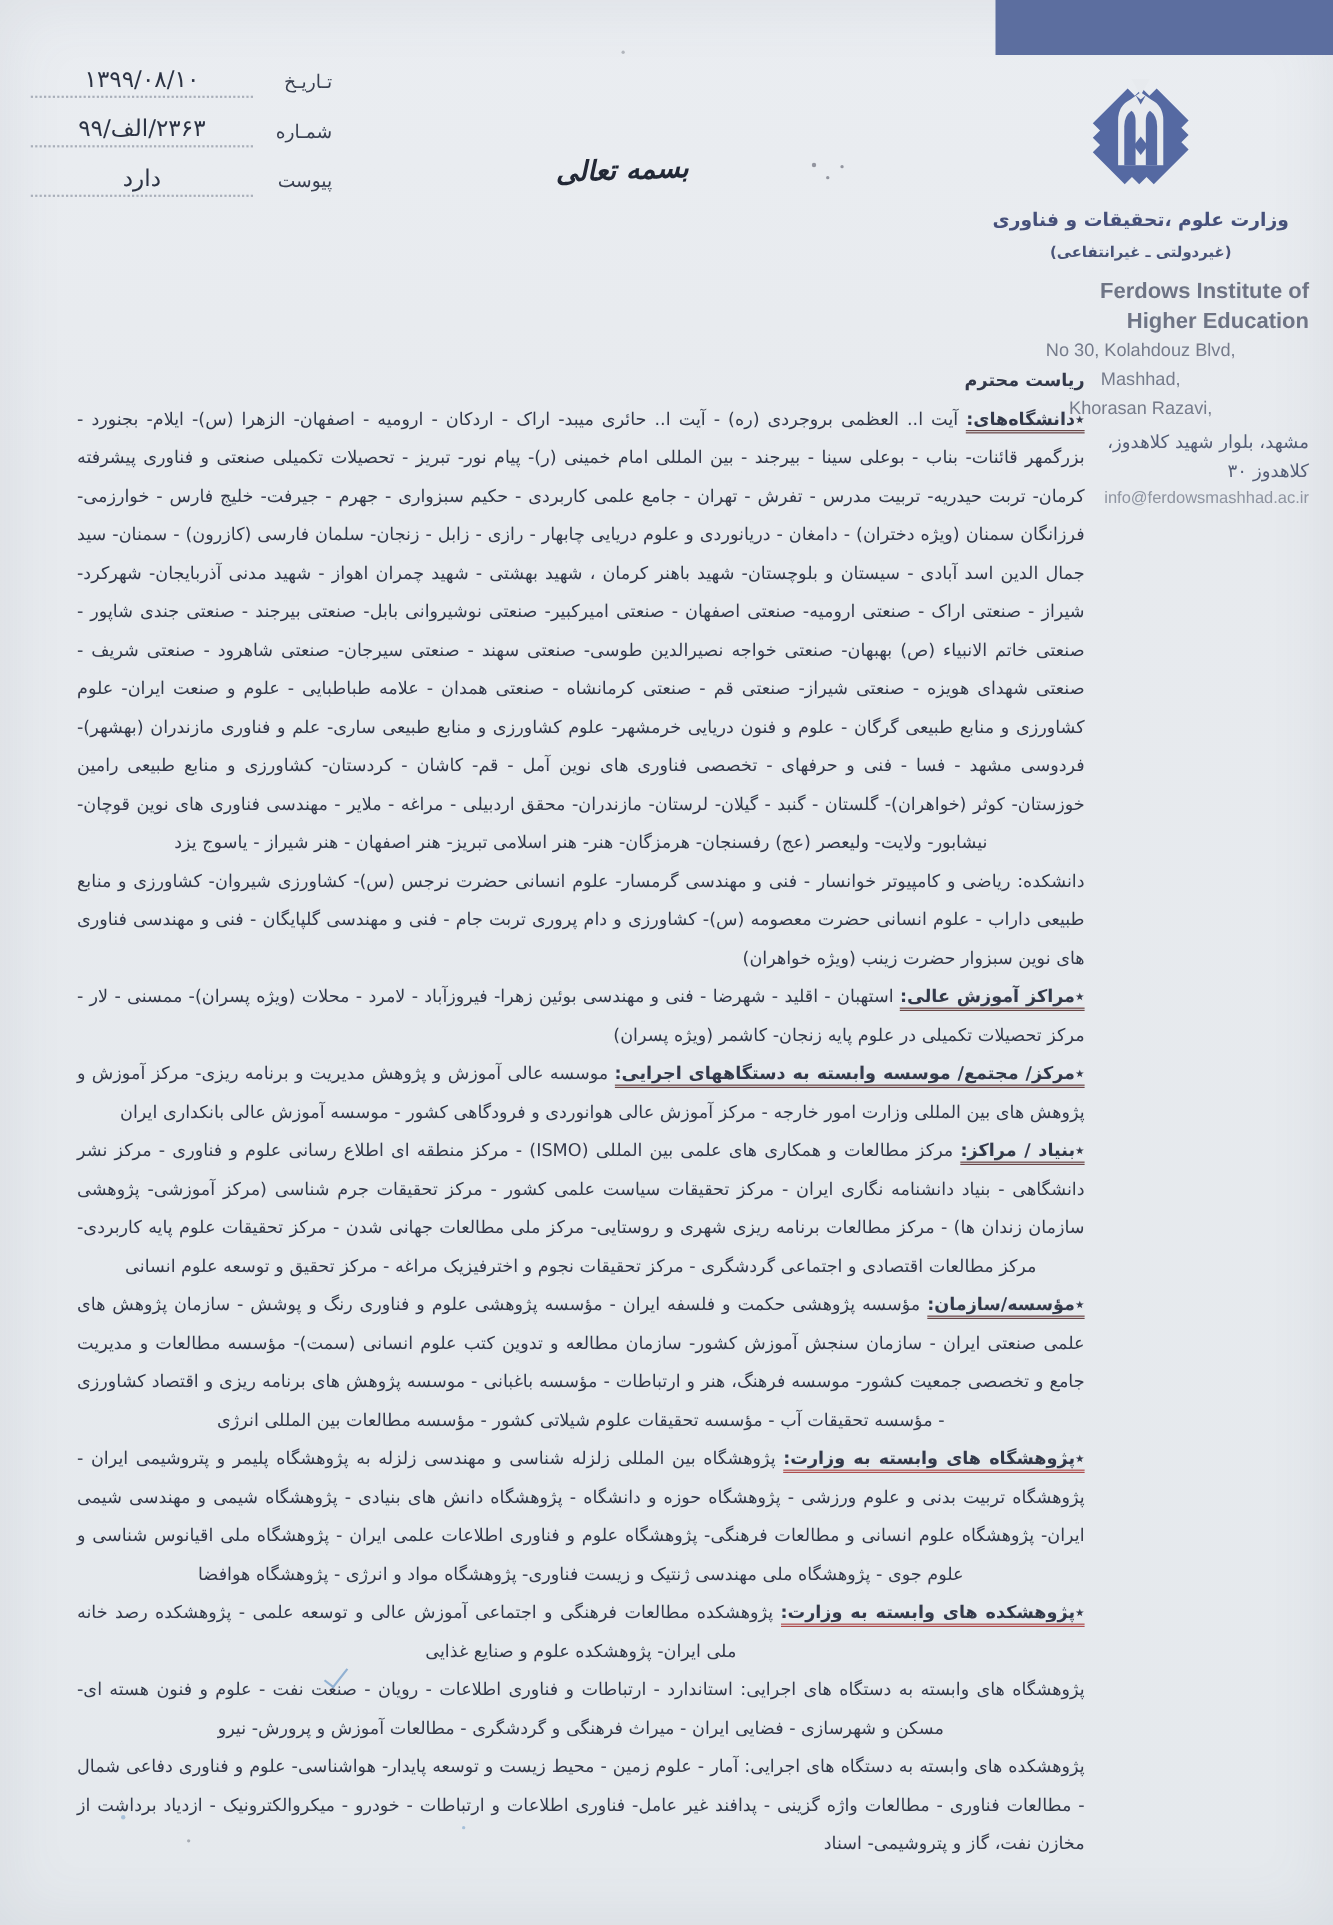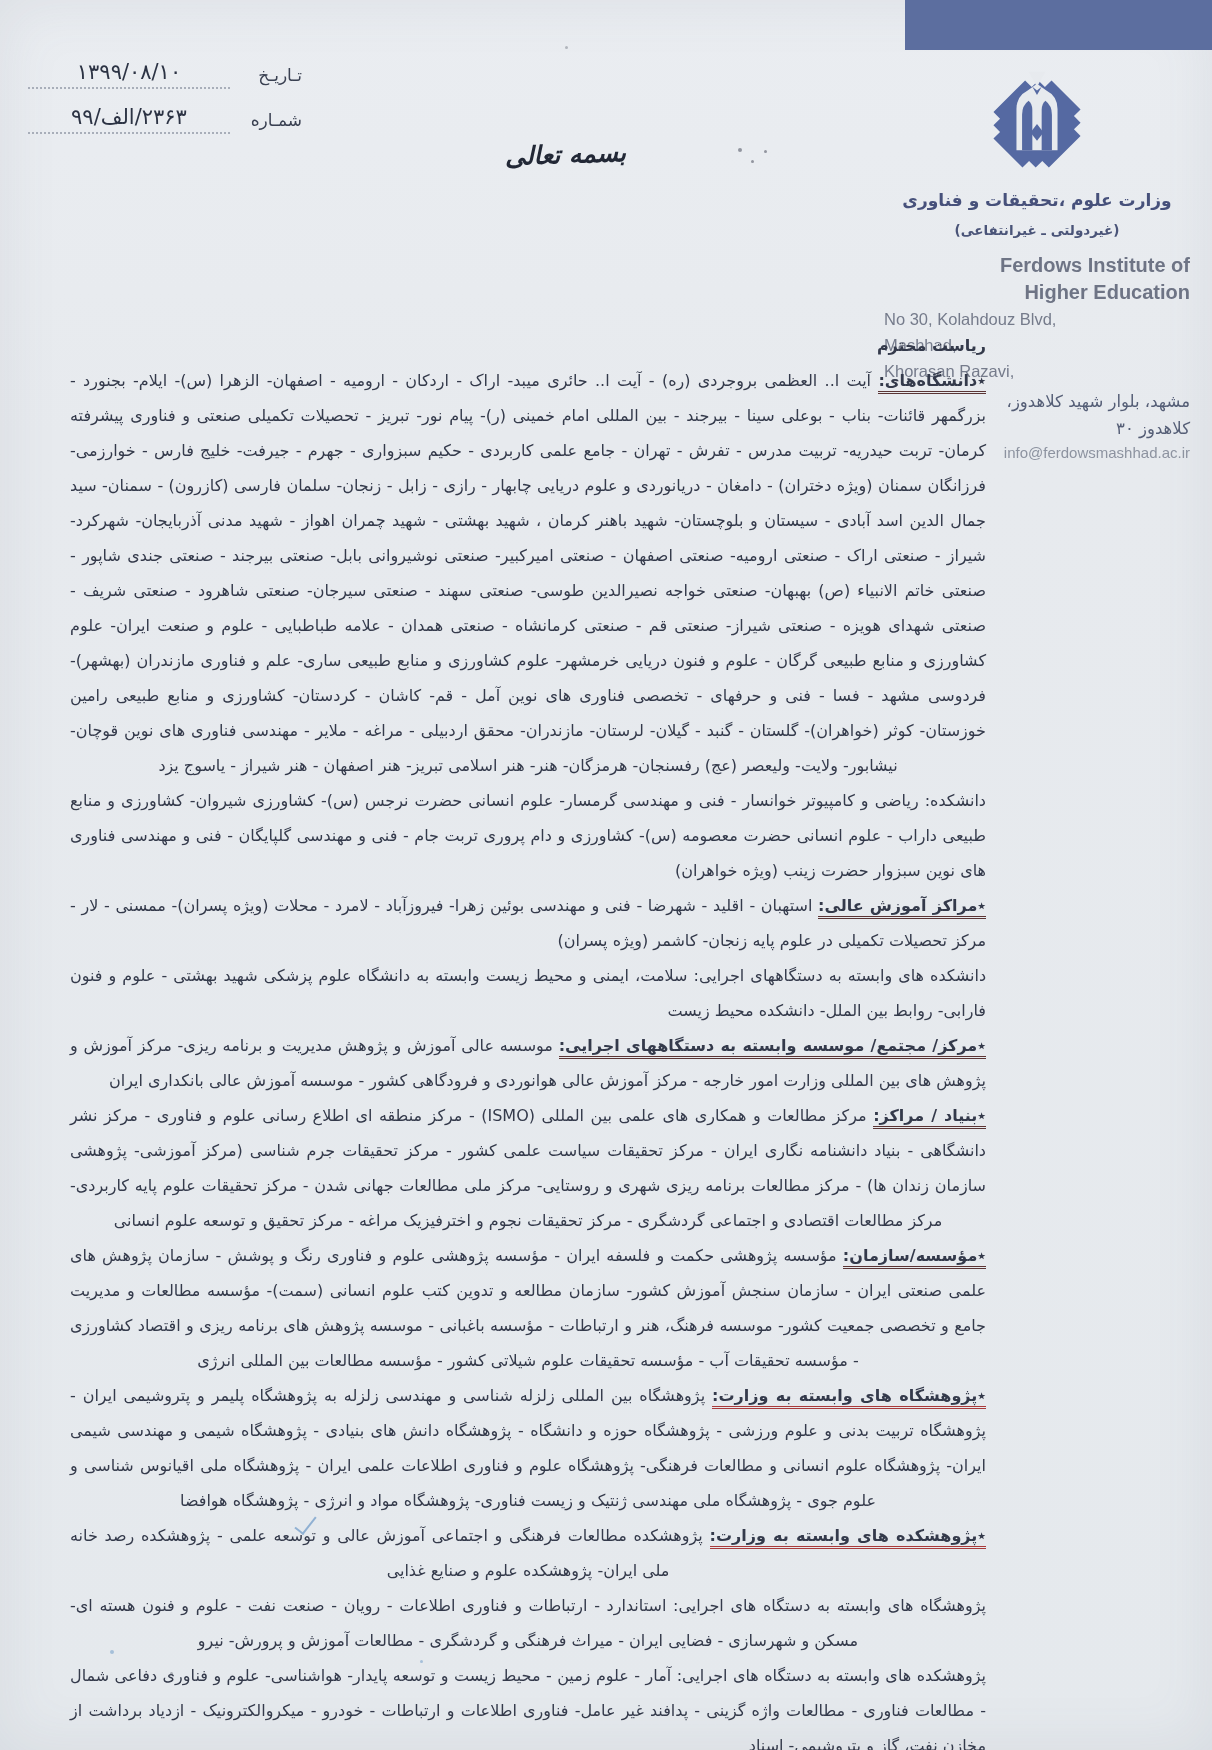--- a/index.html
+++ b/index.html
@@ -12,21 +12,21 @@
   
   .banner{position:absolute;top:0;left:905px;width:307px;height:50px;background:#5c6e9f;}
   
   .letterhead{position:absolute;top:66px;right:22px;width:306px;}
   .logo-wrap{text-align:center;margin-bottom:4px;}
   .lh-ministry{text-align:center;font-size:17px;font-weight:bold;color:#47517b;margin-top:4px;}
   .lh-institute{text-align:center;font-size:25px;font-weight:bold;color:#3f4a74;margin-top:8px;}
   .lh-note{text-align:center;font-size:13.5px;font-weight:bold;color:#4a5478;margin-top:12px;}
   .lh-en-name{font-family:"Liberation Sans",sans-serif;direction:ltr;text-align:right;
     font-size:20px;font-weight:bold;color:#6e7485;line-height:27px;margin-top:14px;}
-  .lh-en-addr{font-family:"Liberation Sans",sans-serif;direction:ltr;text-align:left;
+  .lh-en-addr{font-family:"Liberation Sans",sans-serif;direction:ltr;text-align:center;
     font-size:16.5px;color:#757b8b;line-height:26px;}
   .lh-fa-addr{text-align:right;font-size:16.5px;color:#555e76;line-height:27px;margin-top:4px;}
   .lh-tel{text-align:right;font-size:15.5px;color:#4f5874;line-height:28px;}
   .lh-email{font-family:"Liberation Sans",sans-serif;direction:ltr;text-align:right;
     font-size:15px;color:#8d93a0;margin-top:2px;}
   
   .meta{position:absolute;top:48px;left:28px;width:274px;}
   .meta-row{position:relative;height:45px;}
   .meta-line{position:absolute;left:0;bottom:4px;width:202px;border-bottom:2px dotted #a8aeb9;}
   .meta-label{position:absolute;right:0;bottom:8px;font-size:17px;color:#3a4152;}
@@ -61,20 +61,25 @@
     <div class="meta-row">
       <span class="meta-value">۱۳۹۹/۰۸/۱۰</span>
       <span class="meta-line"></span>
       <span class="meta-label">تـاریـخ</span>
     </div>
     <div class="meta-row">
       <span class="meta-value">۲۳۶۳/الف/۹۹</span>
       <span class="meta-line"></span>
       <span class="meta-label">شمـاره</span>
     </div>
+    <div class="meta-row">
+      <span class="meta-value">دارد</span>
+      <span class="meta-line"></span>
+      <span class="meta-label">پیوست</span>
+    </div>
   </div>
 
   <div class="besmele">بسمه تعالی</div>
 
   <div class="letterhead">
     <div class="logo-wrap">
       <svg width="112" height="116" viewBox="0 0 120 120" xmlns="http://www.w3.org/2000/svg">
         <g fill="#5569a2">
           <g transform="rotate(45 60 60)">
             <path d="M38 16 H82 V26 H92 V36 H102 V84 H92 V94 H82 V104 H38 V94 H28 V84 H18 V36 H28 V26 H38 Z"></path>
@@ -101,21 +106,20 @@
     <div class="lh-fa-addr" style="margin-top:0;">کلاهدوز ۳۰</div>
     <div class="lh-email">info@ferdowsmashhad.ac.ir</div>
   </div>
 
   <div class="body-text">
     <div class="salutation">ریاست محترم</div>
     <div id="paragraphs">
         <div class="para last-center"><span class="phead">٭دانشگاه‌های:</span> <span>آیت ا.. العظمی بروجردی (ره) - آیت ا.. حائری میبد- اراک - اردکان - ارومیه - اصفهان- الزهرا (س)- ایلام- بجنورد - بزرگمهر قائنات- بناب - بوعلی سینا - بیرجند - بین المللی امام خمینی (ر)- پیام نور- تبریز - تحصیلات تکمیلی صنعتی و فناوری پیشرفته کرمان- تربت حیدریه- تربیت مدرس - تفرش - تهران - جامع علمی کاربردی - حکیم سبزواری - جهرم - جیرفت- خلیج فارس - خوارزمی- فرزانگان سمنان (ویژه دختران) - دامغان - دریانوردی و علوم دریایی چابهار - رازی - زابل - زنجان- سلمان فارسی (کازرون) - سمنان- سید جمال الدین اسد آبادی - سیستان و بلوچستان- شهید باهنر کرمان ، شهید بهشتی - شهید چمران اهواز - شهید مدنی آذربایجان- شهرکرد- شیراز - صنعتی اراک - صنعتی ارومیه- صنعتی اصفهان - صنعتی امیرکبیر- صنعتی نوشیروانی بابل- صنعتی بیرجند - صنعتی جندی شاپور - صنعتی خاتم الانبیاء (ص) بهبهان- صنعتی خواجه نصیرالدین طوسی- صنعتی سهند - صنعتی سیرجان- صنعتی شاهرود - صنعتی شریف - صنعتی شهدای هویزه - صنعتی شیراز- صنعتی قم - صنعتی کرمانشاه - صنعتی همدان - علامه طباطبایی - علوم و صنعت ایران- علوم کشاورزی و منابع طبیعی گرگان - علوم و فنون دریایی خرمشهر- علوم کشاورزی و منابع طبیعی ساری- علم و فناوری مازندران (بهشهر)- فردوسی مشهد - فسا - فنی و حرفهای - تخصصی فناوری های نوین آمل - قم- کاشان - کردستان- کشاورزی و منابع طبیعی رامین خوزستان- کوثر (خواهران)- گلستان - گنبد - گیلان- لرستان- مازندران- محقق اردبیلی - مراغه - ملایر - مهندسی فناوری های نوین قوچان- نیشابور- ولایت- ولیعصر (عج) رفسنجان- هرمزگان- هنر- هنر اسلامی تبریز- هنر اصفهان - هنر شیراز - یاسوج یزد</span></div>
         <div class="para last-right"><span>دانشکده: ریاضی و کامپیوتر خوانسار - فنی و مهندسی گرمسار- علوم انسانی حضرت نرجس (س)- کشاورزی شیروان- کشاورزی و منابع طبیعی داراب - علوم انسانی حضرت معصومه (س)- کشاورزی و دام پروری تربت جام - فنی و مهندسی گلپایگان - فنی و مهندسی فناوری های نوین سبزوار حضرت زینب (ویژه خواهران)</span></div>
         <div class="para last-right"><span class="phead">٭مراکز آموزش عالی:</span> <span>استهبان - اقلید - شهرضا - فنی و مهندسی بوئین زهرا- فیروزآباد - لامرد - محلات (ویژه پسران)- ممسنی - لار - مرکز تحصیلات تکمیلی در علوم پایه زنجان- کاشمر (ویژه پسران)</span></div>
-        <div class="para last-right"><span>دانشکده های وابسته به دستگاههای اجرایی: سلامت، ایمنی و محیط زیست وابسته به دانشگاه علوم پزشکی شهید بهشتی - علوم و فنون فارابی- روابط بین الملل- دانشکده محیط زیست</span></div>
         <div class="para last-right"><span class="phead">٭مرکز/ مجتمع/ موسسه وابسته به دستگاههای اجرایی:</span> <span>موسسه عالی آموزش و پژوهش مدیریت و برنامه ریزی- مرکز آموزش و پژوهش های بین المللی وزارت امور خارجه - مرکز آموزش عالی هوانوردی و فرودگاهی کشور - موسسه آموزش عالی بانکداری ایران</span></div>
         <div class="para last-center"><span class="phead">٭بنیاد / مراکز:</span> <span>مرکز مطالعات و همکاری های علمی بین المللی (ISMO) - مرکز منطقه ای اطلاع رسانی علوم و فناوری - مرکز نشر دانشگاهی - بنیاد دانشنامه نگاری ایران - مرکز تحقیقات سیاست علمی کشور - مرکز تحقیقات جرم شناسی (مرکز آموزشی- پژوهشی سازمان زندان ها) - مرکز مطالعات برنامه ریزی شهری و روستایی- مرکز ملی مطالعات جهانی شدن - مرکز تحقیقات علوم پایه کاربردی- مرکز مطالعات اقتصادی و اجتماعی گردشگری - مرکز تحقیقات نجوم و اخترفیزیک مراغه - مرکز تحقیق و توسعه علوم انسانی</span></div>
         <div class="para last-center"><span class="phead">٭مؤسسه/سازمان:</span> <span>مؤسسه پژوهشی حکمت و فلسفه ایران - مؤسسه پژوهشی علوم و فناوری رنگ و پوشش - سازمان پژوهش های علمی صنعتی ایران - سازمان سنجش آموزش کشور- سازمان مطالعه و تدوین کتب علوم انسانی (سمت)- مؤسسه مطالعات و مدیریت جامع و تخصصی جمعیت کشور- موسسه فرهنگ، هنر و ارتباطات - مؤسسه باغبانی - موسسه پژوهش های برنامه ریزی و اقتصاد کشاورزی - مؤسسه تحقیقات آب - مؤسسه تحقیقات علوم شیلاتی کشور - مؤسسه مطالعات بین المللی انرژی</span></div>
         <div class="para last-center"><span class="phead red">٭پژوهشگاه های وابسته به وزارت:</span> <span>پژوهشگاه بین المللی زلزله شناسی و مهندسی زلزله به پژوهشگاه پلیمر و پتروشیمی ایران - پژوهشگاه تربیت بدنی و علوم ورزشی - پژوهشگاه حوزه و دانشگاه - پژوهشگاه دانش های بنیادی - پژوهشگاه شیمی و مهندسی شیمی ایران- پژوهشگاه علوم انسانی و مطالعات فرهنگی- پژوهشگاه علوم و فناوری اطلاعات علمی ایران - پژوهشگاه ملی اقیانوس شناسی و علوم جوی - پژوهشگاه ملی مهندسی ژنتیک و زیست فناوری- پژوهشگاه مواد و انرژی - پژوهشگاه هوافضا</span></div>
         <div class="para last-center"><span class="phead red">٭پژوهشکده های وابسته به وزارت:</span> <span>پژوهشکده مطالعات فرهنگی و اجتماعی آموزش عالی و توسعه علمی - پژوهشکده رصد خانه ملی ایران- پژوهشکده علوم و صنایع غذایی</span></div>
         <div class="para last-center"><span>پژوهشگاه های وابسته به دستگاه های اجرایی: استاندارد - ارتباطات و فناوری اطلاعات - رویان - صنعت نفت - علوم و فنون هسته ای- مسکن و شهرسازی - فضایی ایران - میراث فرهنگی و گردشگری - مطالعات آموزش و پرورش- نیرو</span></div>
         <div class="para last-right"><span>پژوهشکده های وابسته به دستگاه های اجرایی: آمار - علوم زمین - محیط زیست و توسعه پایدار- هواشناسی- علوم و فناوری دفاعی شمال - مطالعات فناوری - مطالعات واژه گزینی - پدافند غیر عامل- فناوری اطلاعات و ارتباطات - خودرو - میکروالکترونیک - ازدیاد برداشت از مخازن نفت، گاز و پتروشیمی- اسناد</span></div>
       </div>
   </div>
 

